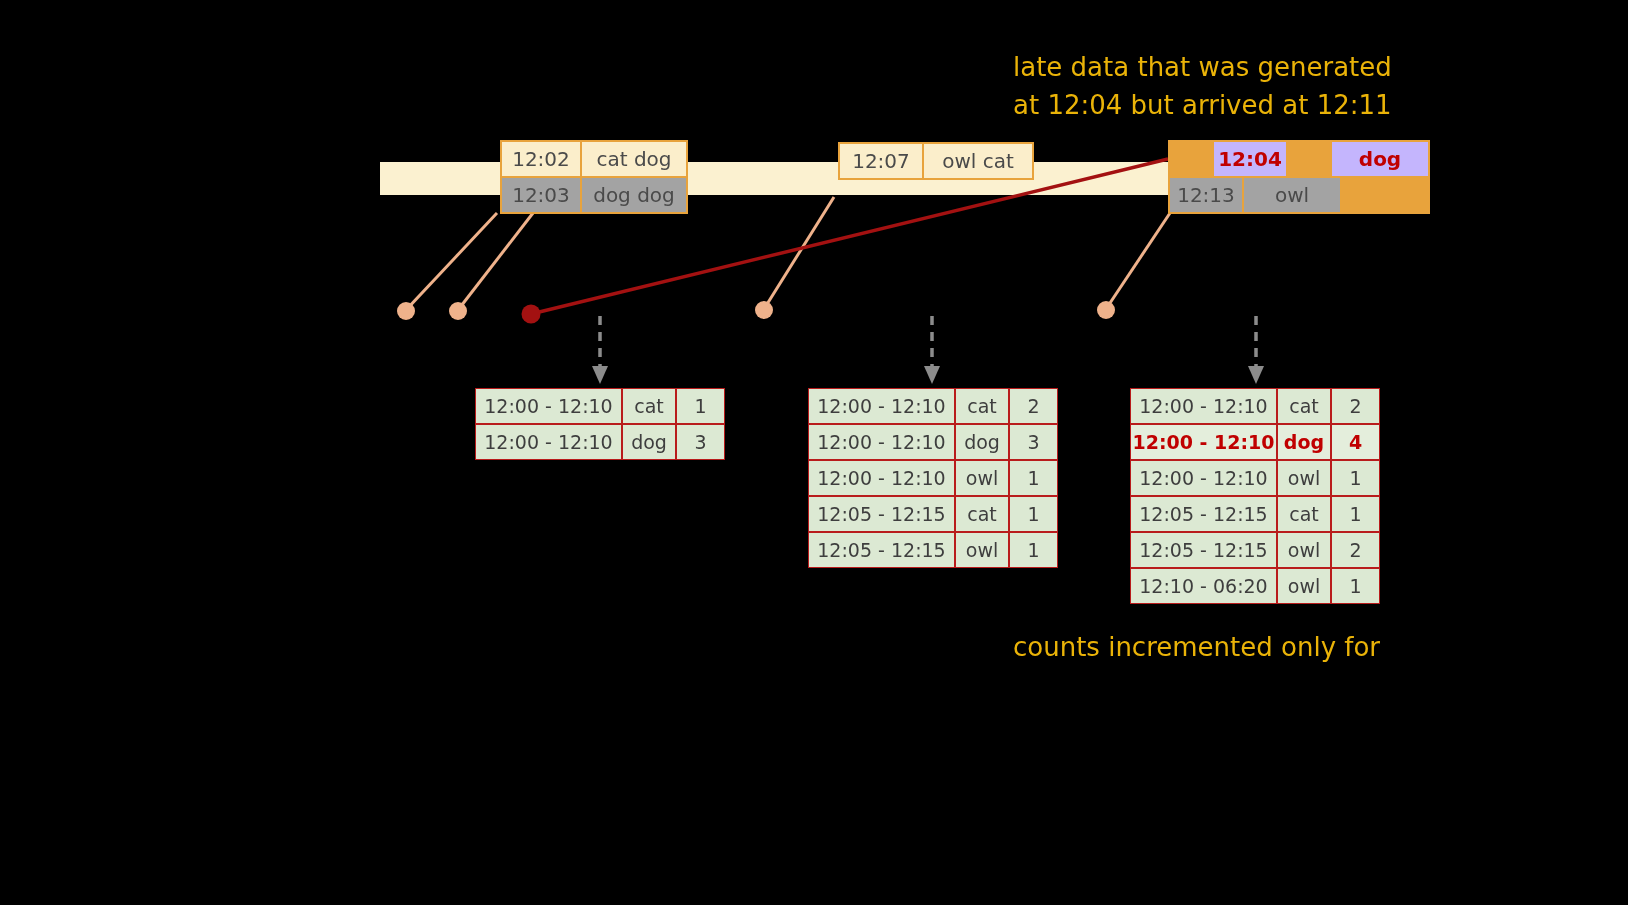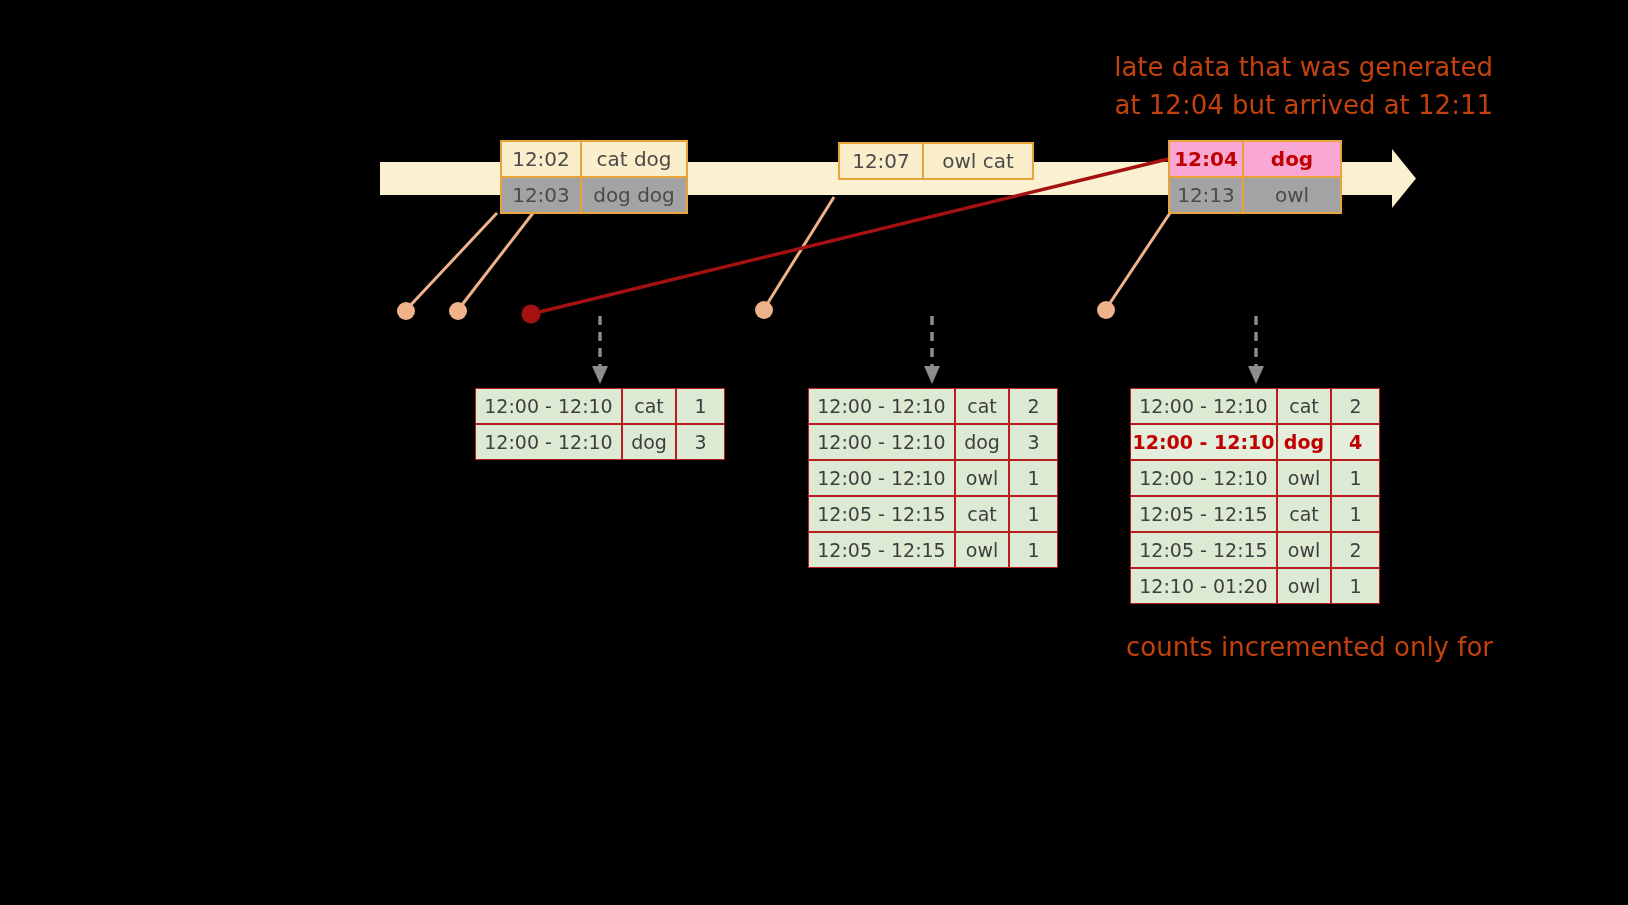--- a/index.html
+++ b/index.html
@@ -7,21 +7,21 @@
     position:relative;width:1628px;height:905px;background:#000000;
     font-family:"DejaVu Sans","Liberation Sans",sans-serif;overflow:hidden;
   }
   #overlay{position:absolute;left:0;top:0;z-index:1;}
 
   
   .etable{position:absolute;display:flex;flex-direction:column;gap:2px;padding:2px;background:#E8A33C;z-index:2;}
   .erow{display:flex;gap:2px;}
   .ecell{height:34px;line-height:34px;text-align:center;background:#a3a3a3;color:#4a4a4a;font-size:20px;}
   .ecell.r0{background:#FBEECB;}
-  .ecell.late{background:#f9a8d4;color:#C00000;font-weight:bold;}
+  .ecell.late{background:#c4b5fd;color:#C00000;font-weight:bold;margin-left:44px;}
   [data-event-table="0"]{left:500px;top:140px;}
   [data-event-table="0"] .tcol{width:78px;}
   [data-event-table="0"] .wcol{width:104px;}
   [data-event-table="1"]{left:838px;top:142px;}
   [data-event-table="1"] .tcol{width:82px;}
   [data-event-table="1"] .wcol{width:108px;}
   [data-event-table="2"]{left:1168px;top:140px;}
   [data-event-table="2"] .tcol{width:72px;}
   [data-event-table="2"] .wcol{width:96px;}
 
@@ -31,21 +31,21 @@
   .rcell{height:34px;line-height:34px;text-align:center;background:#DCE9D3;color:#3e3e3e;font-size:19px;}
   .rcell.win{width:145px;}
   .rcell.word{width:52px;}
   .rcell.cnt{width:47px;}
   .rrow.hl .rcell{color:#C00000;font-weight:bold;background:#E4EEDC;}
   [data-result-table="0"]{left:475px;top:388px;}
   [data-result-table="1"]{left:808px;top:388px;}
   [data-result-table="2"]{left:1130px;top:388px;}
 
   
-  .note{position:absolute;width:480px;text-align:right;color:#c2410c;font-size:26px;line-height:38px;z-index:3;}
+  .note{position:absolute;width:480px;text-align:left;color:#eab308;font-size:26px;line-height:38px;z-index:3;}
   #late-note{left:1013px;top:48px;}
   #counts-note{left:1013px;top:628px;}
 </style>
 </head>
 <body>
 
 <div id="canvas">
 
   <svg id="overlay" width="1628" height="905" viewBox="0 0 1628 905">
 
@@ -173,21 +173,21 @@
         <div class="rcell win">12:05 - 12:15</div>
         <div class="rcell word">cat</div>
         <div class="rcell cnt">1</div>
       </div>
       <div class="rrow">
         <div class="rcell win">12:05 - 12:15</div>
         <div class="rcell word">owl</div>
         <div class="rcell cnt">2</div>
       </div>
       <div class="rrow">
-        <div class="rcell win">12:10 - 01:20</div>
+        <div class="rcell win">12:10 - 06:20</div>
         <div class="rcell word">owl</div>
         <div class="rcell cnt">1</div>
       </div>
     </div>
 
   <div class="note" id="late-note">
     <div>late data that was generated</div>
     <div>at 12:04 but arrived at 12:11</div>
   </div>
   <div class="note" id="counts-note">

